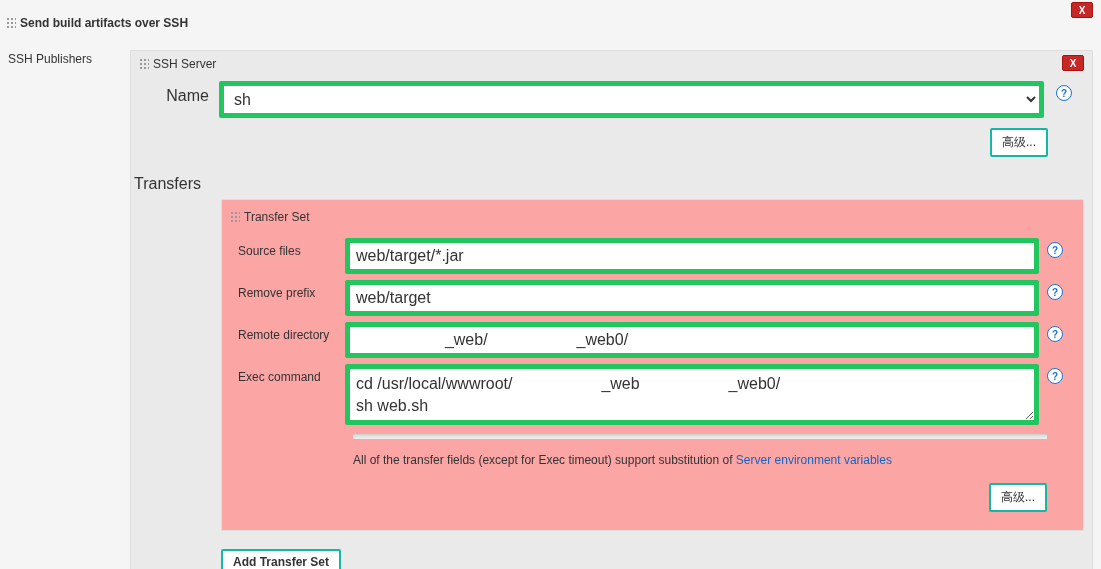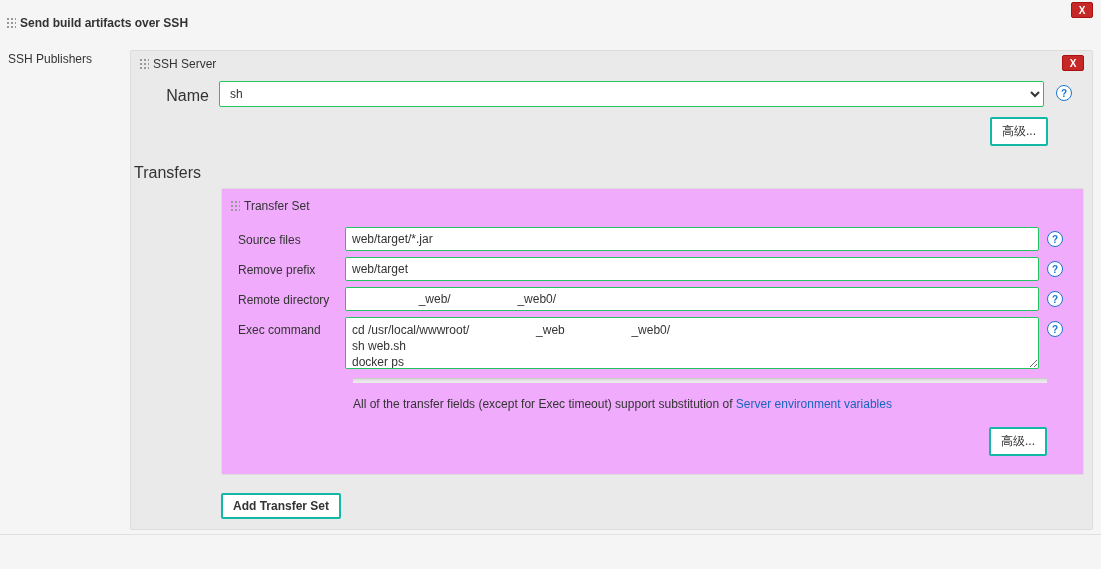--- a/index.html
+++ b/index.html
@@ -99,23 +99,23 @@
       flex-shrink: 0;
     }
     .row .field {
       flex: 1;
       padding-right: 40px;
       position: relative;
     }
     select, input[type=text], textarea {
       width: 100%;
       font-family: inherit;
-      font-size: 12px;
+      font-size: 16px;
       padding: 4px 6px;
-      border: 1px solid #22c55e;
+      border: 5px solid #22c55e;
       border-radius: 2px;
       background: #fff;
       color: #333;
     }
     textarea {
       resize: vertical;
       min-height: 52px;
       line-height: 1.35;
     }
     .help-icon {
@@ -145,21 +145,21 @@
       cursor: pointer;
       color: #333;
     }
     .btn-bold { font-weight: bold; }
     .btn-row-right {
       display: flex;
       justify-content: flex-end;
       padding: 6px 40px 8px 0;
     }
     .transfer-set-box {
-      background: #f0abfc;
+      background: #fca5a5;
       border: 1px solid #ddd;
       border-radius: 2px;
       margin: 6px 8px 8px 90px;
       padding: 4px 0 10px 0;
     }
     .ts-header {
       display: flex;
       align-items: center;
       padding: 6px 8px 8px 8px;
     }

